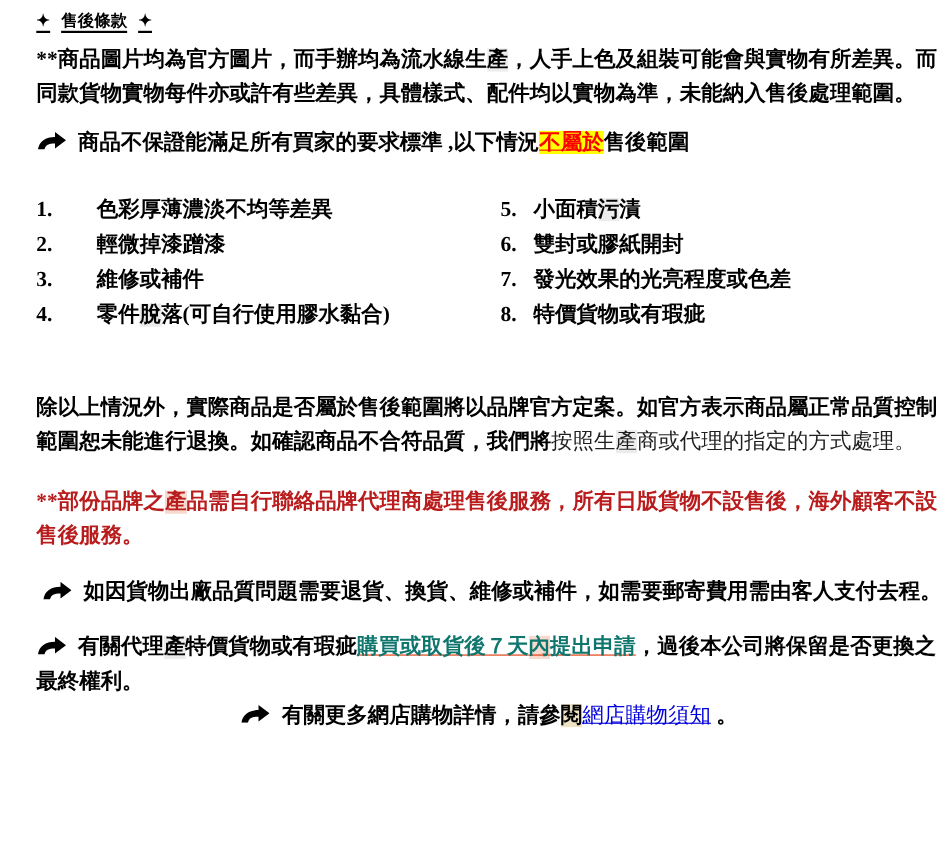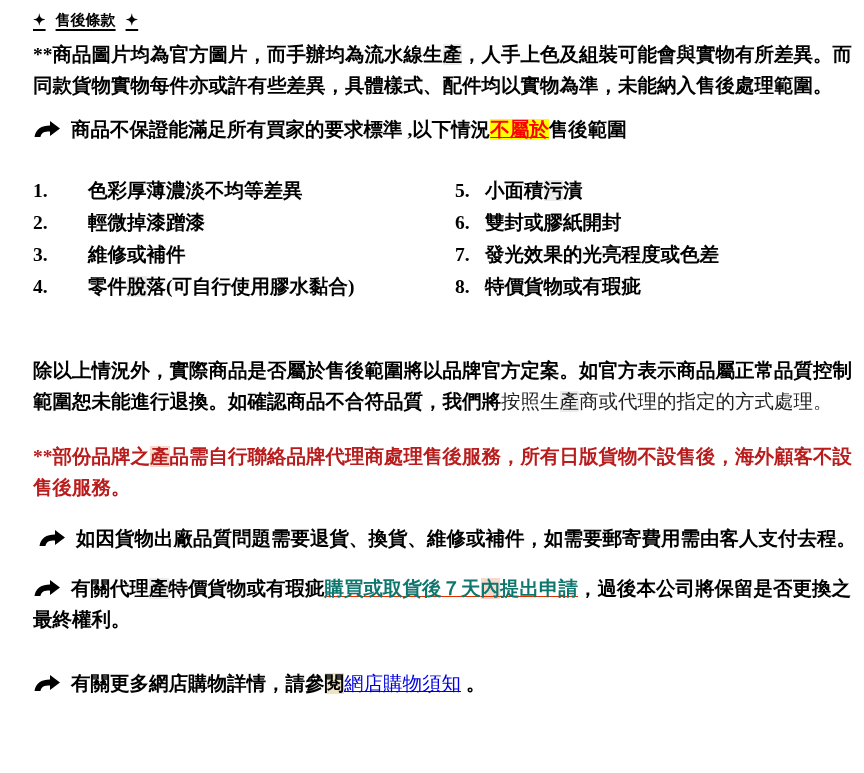--- a/index.html
+++ b/index.html
@@ -28,21 +28,21 @@
   }
   .num-l{display:inline-block;width:55px;}
   .num-r{display:inline-block;width:30px;}
   .mt-official{margin-top:52px;}
   .regular{font-weight:normal;color:#1f1f1f;}
   .red{color:#b91c1c;}
   .mt-brand{margin-top:24px;}
   .mt-ship{margin-top:20px;text-align:right;}
   .mt-pack{margin-top:23px;}
   .mt-claim{margin-top:19px;}
-  .mt-more{margin-top:33px;}
+  .mt-more{text-align:center;}
   .link-red{color:#0f766e;text-decoration:underline;text-decoration-color:#e03000;cursor:pointer;}
   .link-blue{color:#0000dd;font-weight:normal;text-decoration:underline;cursor:pointer;}
   .fb{background:#ececec;}
   .fb-warm{background:#f7d9ce;}
   .fb-tan{background:#efe3c6;}
   .caret{display:inline-block;width:0;border-left:1.5px solid #000;height:25px;vertical-align:-5px;}
 </style>
 </head>
 <body>
 

